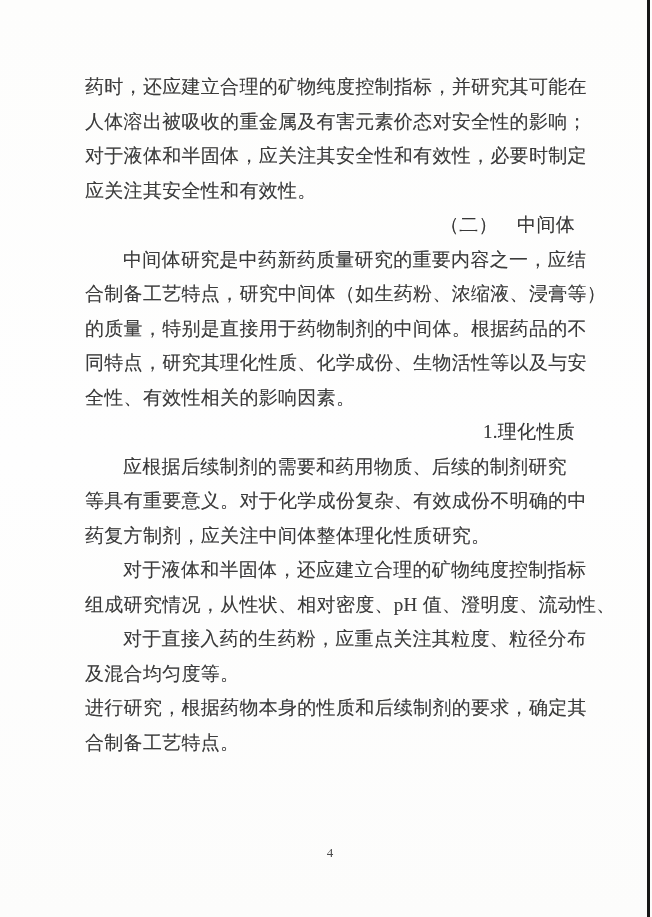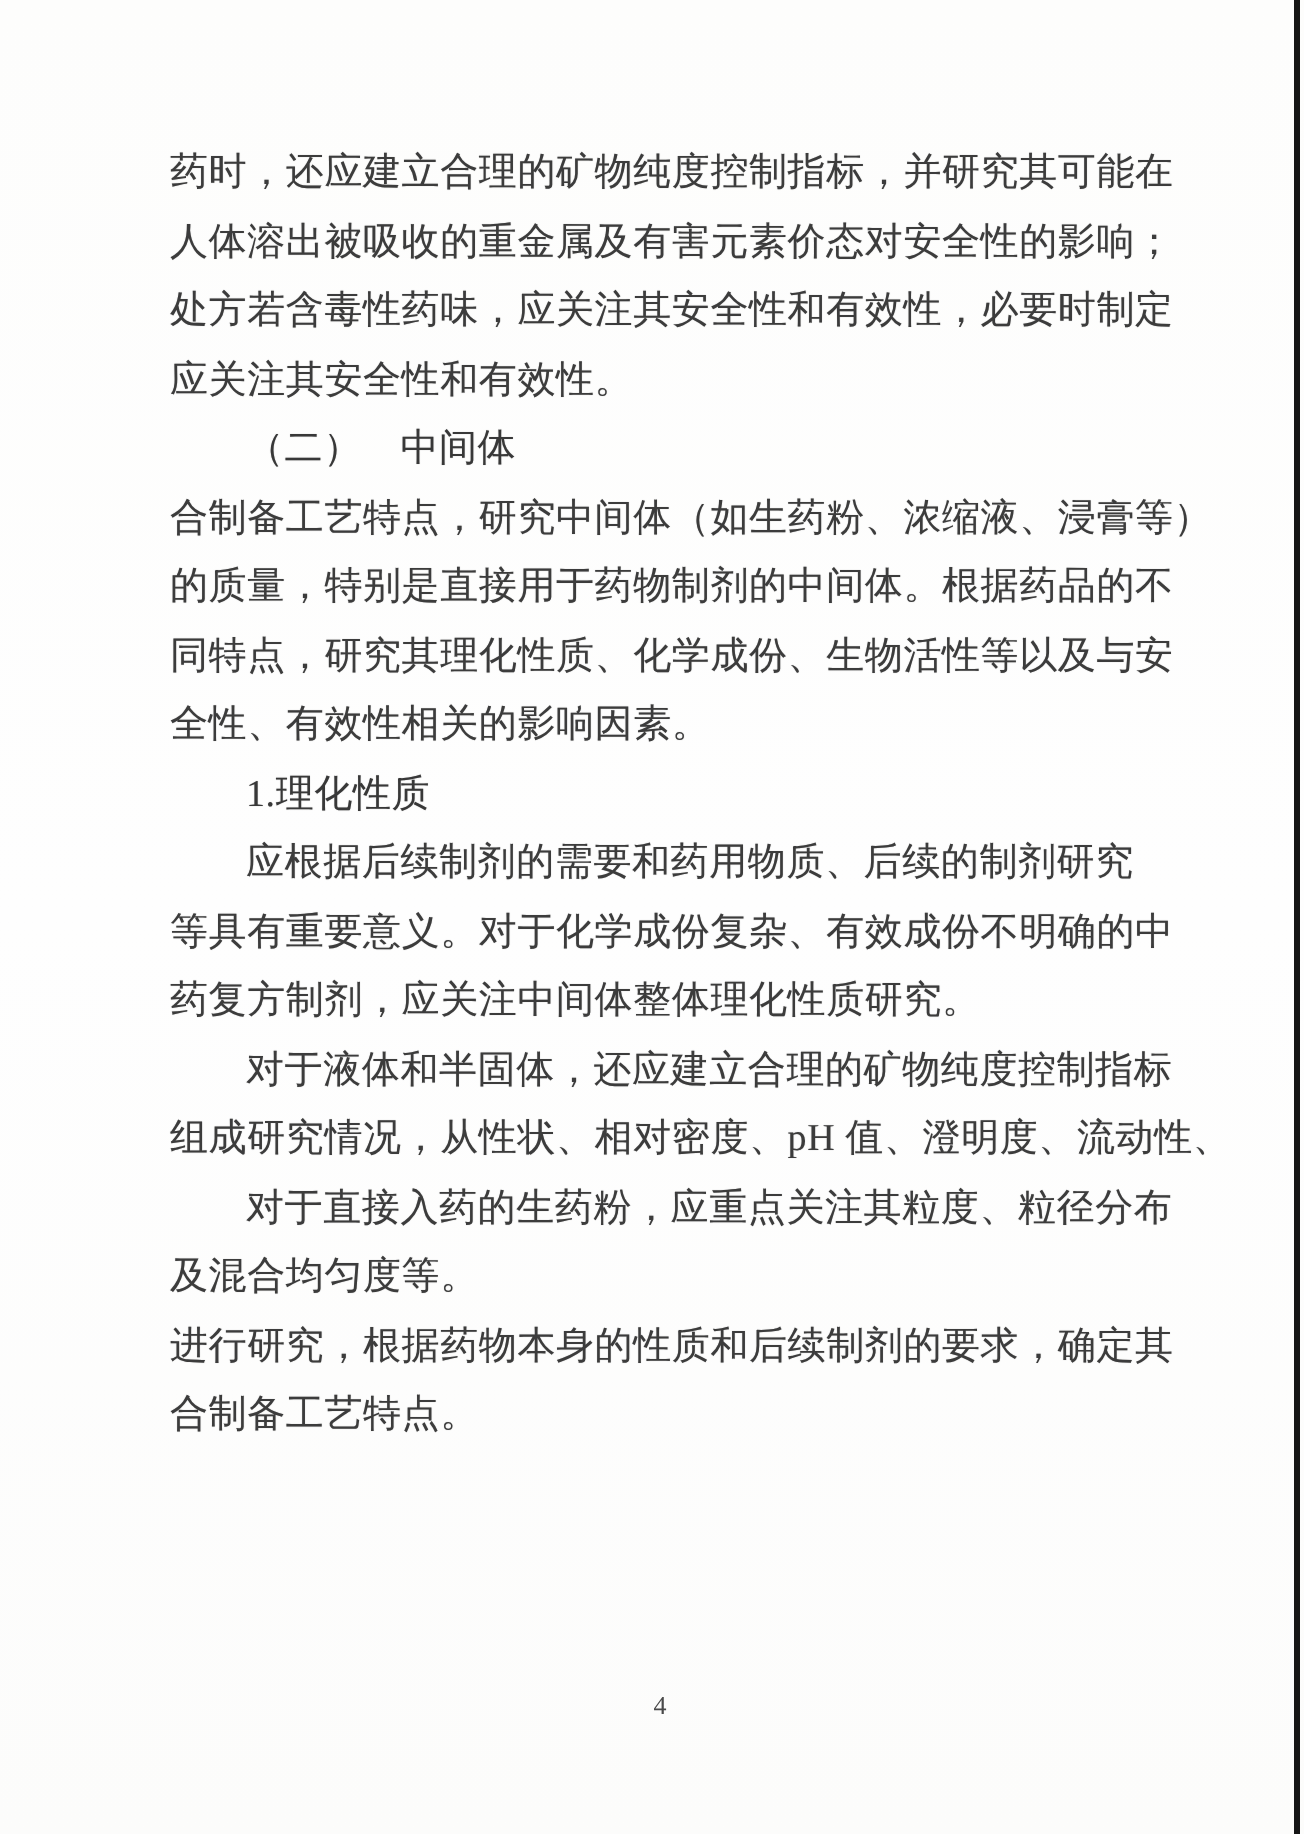--- a/index.html
+++ b/index.html
@@ -39,41 +39,43 @@
     letter-spacing: 0.3px;
     white-space: nowrap;
     text-shadow: 0 0 0.5px rgba(70,70,70,0.45);
   }
   .line.indent {
     padding-left: 38px;
   }
   .line.heading,
   .line.subheading {
     color: #383838;
+    text-align: right;
   }
   .page-number {
     position: absolute;
     top: 845px;
     left: 85px;
     width: 490px;
     text-align: center;
     font-size: 13px;
     color: #4a4a4a;
   }
 </style>
 </head>
 <body>
 
 <div class="page">
   <div class="text-block">
       <div class="line">药时，还应建立合理的矿物纯度控制指标，并研究其可能在</div>
       <div class="line">人体溶出被吸收的重金属及有害元素价态对安全性的影响；</div>
-      <div class="line">处方若含毒性药味，应关注其安全性和有效性，必要时制定</div>
+      <div class="line">对于液体和半固体，应关注其安全性和有效性，必要时制定</div>
       <div class="line">应关注其安全性和有效性。</div>
       <div class="line indent heading">（二）　中间体</div>
+      <div class="line indent">中间体研究是中药新药质量研究的重要内容之一，应结</div>
       <div class="line">合制备工艺特点，研究中间体（如生药粉、浓缩液、浸膏等）</div>
       <div class="line">的质量，特别是直接用于药物制剂的中间体。根据药品的不</div>
       <div class="line">同特点，研究其理化性质、化学成份、生物活性等以及与安</div>
       <div class="line">全性、有效性相关的影响因素。</div>
       <div class="line indent subheading">1.理化性质</div>
       <div class="line indent">应根据后续制剂的需要和药用物质、后续的制剂研究</div>
       <div class="line">等具有重要意义。对于化学成份复杂、有效成份不明确的中</div>
       <div class="line">药复方制剂，应关注中间体整体理化性质研究。</div>
       <div class="line indent">对于液体和半固体，还应建立合理的矿物纯度控制指标</div>
       <div class="line">组成研究情况，从性状、相对密度、pH 值、澄明度、流动性、</div>

